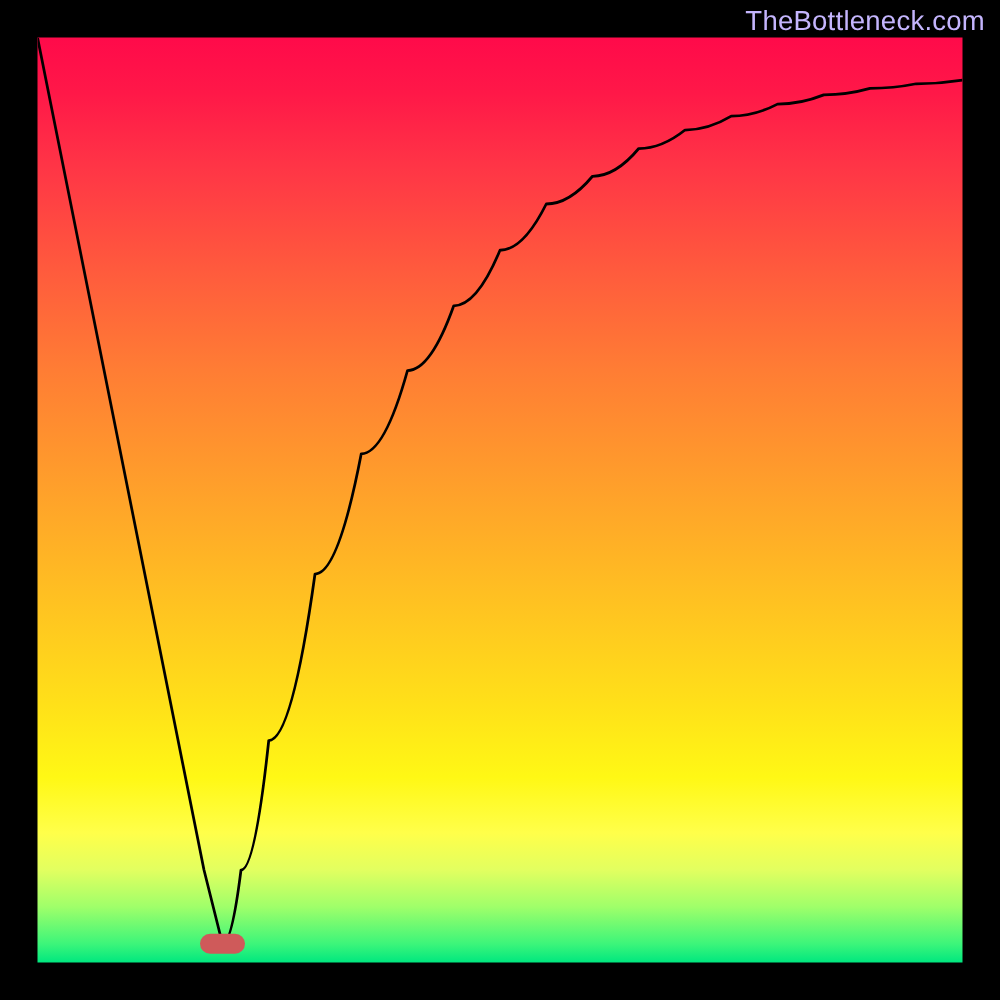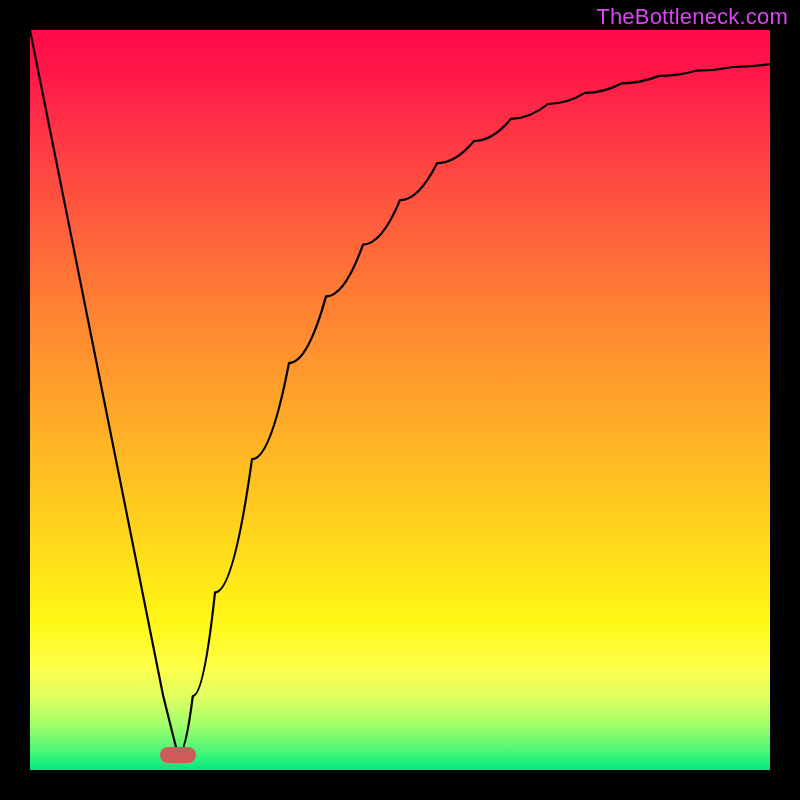--- a/index.html
+++ b/index.html
@@ -14,21 +14,21 @@
   .frame {
     position: relative;
     width: 800px;
     height: 800px;
     background: #000;
   }
   .watermark {
     position: absolute;
     top: 4px;
     right: 12px;
-    color: #d946ef;
+    color: #c4b5fd;
     font-size: 22px;
     font-weight: 500;
     letter-spacing: 0.2px;
     user-select: none;
   }
   .plot-area {
     position: absolute;
     left: 30px;
     top: 30px;
     width: 740px;

